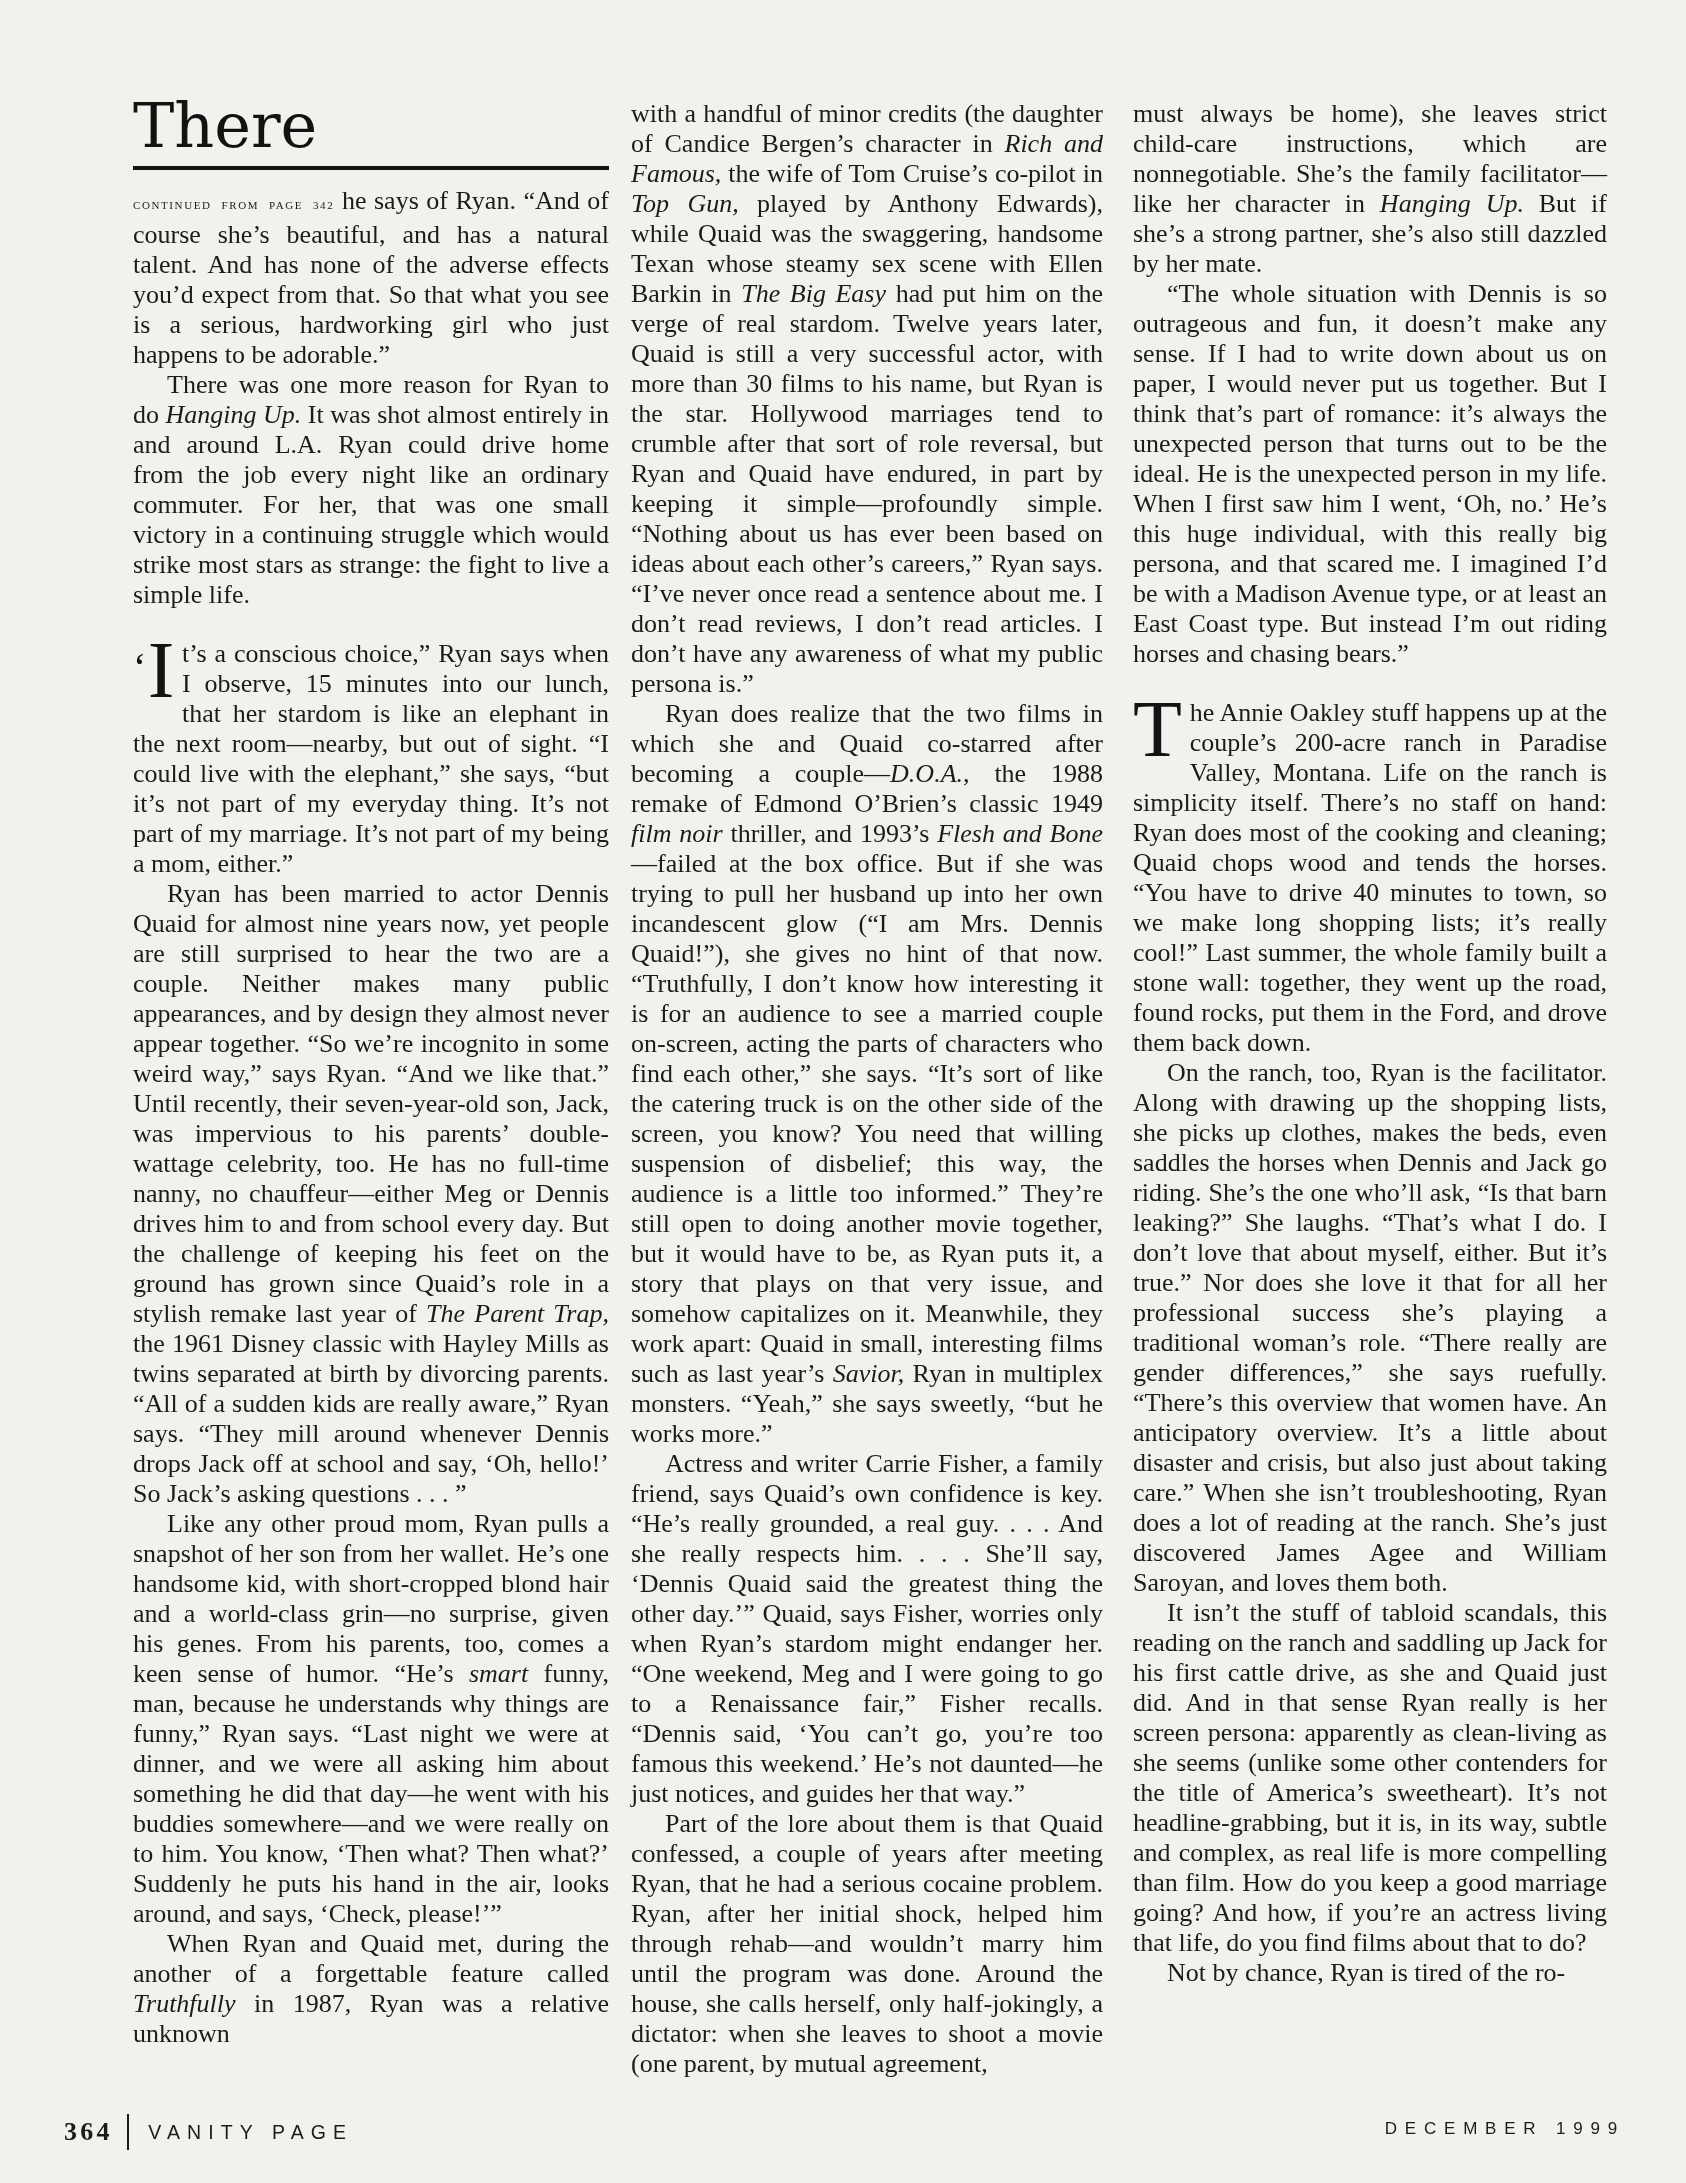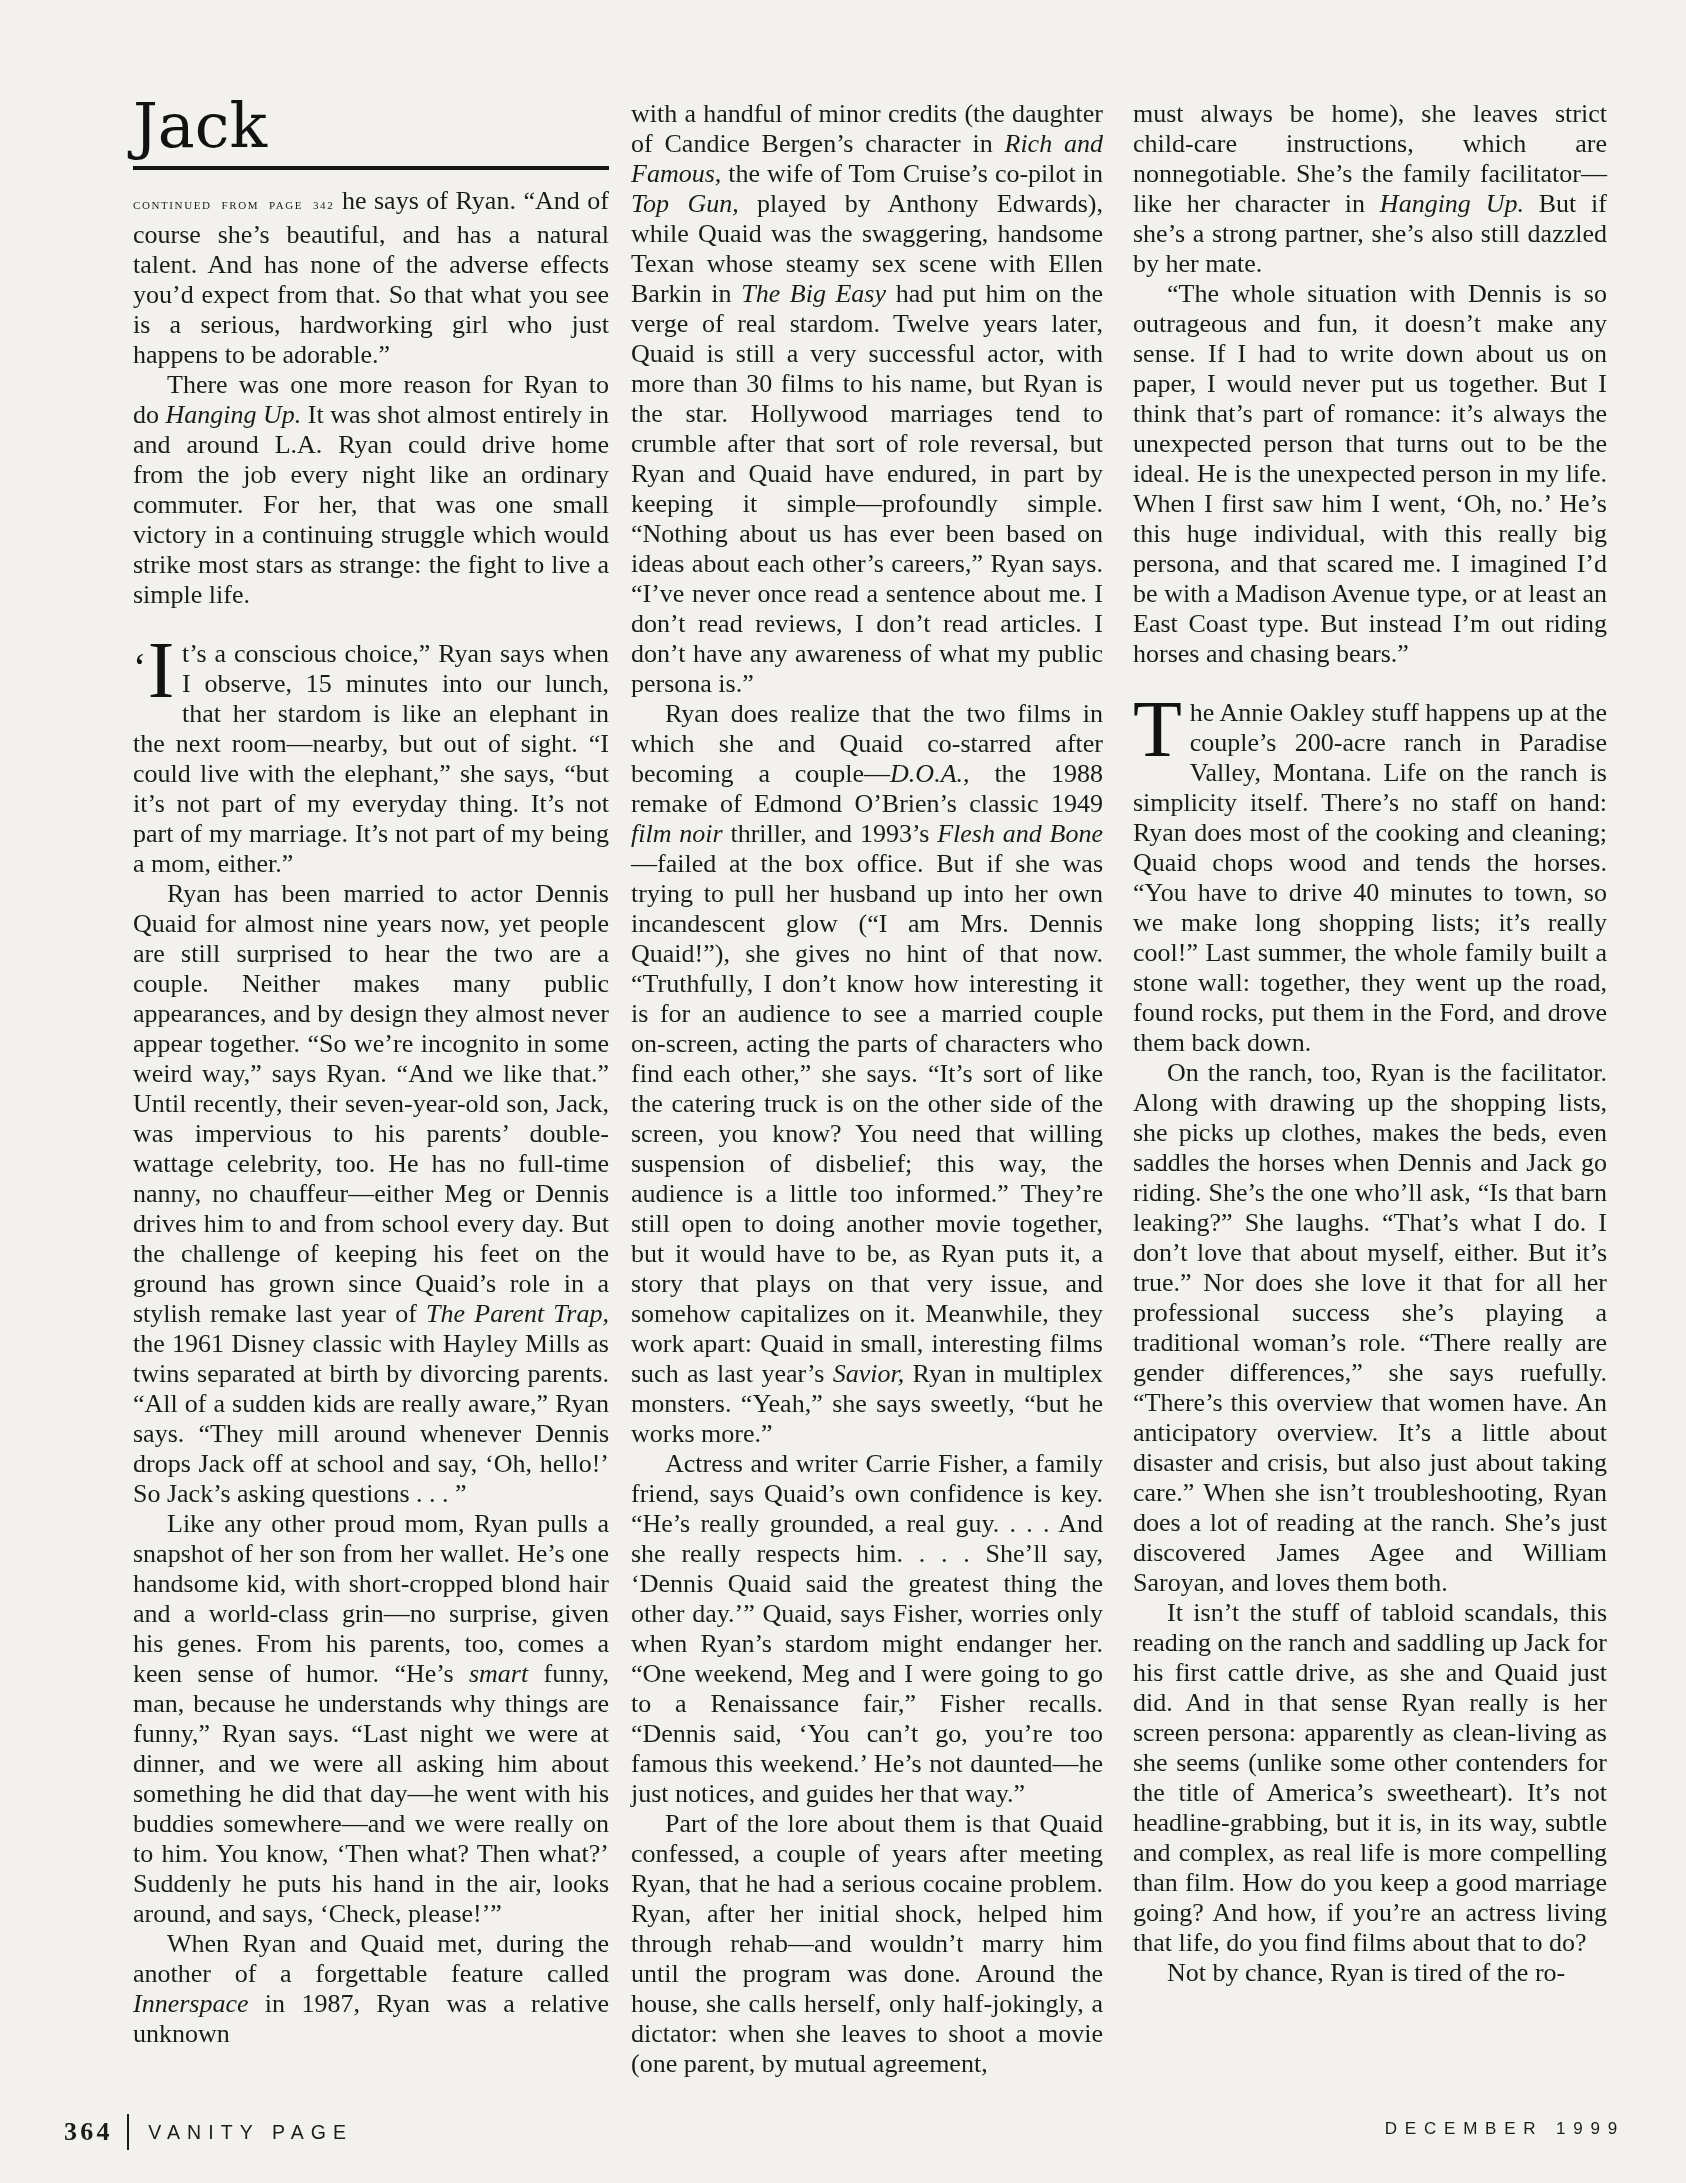--- a/index.html
+++ b/index.html
@@ -40,30 +40,30 @@
   .folio-right{
     position:absolute;right:62px;top:5.2px;white-space:nowrap;
     font-family:"Liberation Sans",sans-serif;font-size:17px;letter-spacing:7.8px;
   }
 </style>
 </head>
 <body>
 
 <div class="page" style="background: rgb(242, 241, 237); color: rgb(27, 27, 27);">
 
-  <h1 class="title">Jack</h1>
+  <h1 class="title">There</h1>
   <div class="rule"></div>
 
   <section class="col col1">
       <p class="para"><span class="kicker">CONTINUED FROM PAGE 342</span><span> he says of Ryan. “And of course she’s beautiful, and has a natural talent. And has none of the adverse effects you’d expect from that. So that what you see is a serious, hardworking girl who just happens to be adorable.”</span></p>
       <p class="para indent"><span>There was one more reason for Ryan to do </span><span class="i">Hanging Up.</span><span> It was shot almost entirely in and around L.A. Ryan could drive home from the job every night like an ordinary commuter. For her, that was one small victory in a continuing struggle which would strike most stars as strange: the fight to live a simple life.</span></p>
       <p class="para sgap"><span class="dropcap"><span class="dq">‘</span>I</span><span>t’s a conscious choice,” Ryan says when I observe, 15 minutes into our lunch, that her stardom is like an elephant in the next room—nearby, but out of sight. “I could live with the elephant,” she says, “but it’s not part of my everyday thing. It’s not part of my marriage. It’s not part of my being a mom, either.”</span></p>
       <p class="para indent"><span>Ryan has been married to actor Dennis Quaid for almost nine years now, yet people are still surprised to hear the two are a couple. Neither makes many public appearances, and by design they almost never appear together. “So we’re incognito in some weird way,” says Ryan. “And we like that.” Until recently, their seven-year-old son, Jack, was impervious to his parents’ double-wattage celebrity, too. He has no full-time nanny, no chauffeur—either Meg or Dennis drives him to and from school every day. But the challenge of keeping his feet on the ground has grown since Quaid’s role in a stylish remake last year of </span><span class="i">The Parent Trap,</span><span> the 1961 Disney classic with Hayley Mills as twins separated at birth by divorcing parents. “All of a sudden kids are really aware,” Ryan says. “They mill around whenever Dennis drops Jack off at school and say, ‘Oh, hello!’ So Jack’s asking questions . . . ”</span></p>
       <p class="para indent"><span>Like any other proud mom, Ryan pulls a snapshot of her son from her wallet. He’s one handsome kid, with short-cropped blond hair and a world-class grin—no surprise, given his genes. From his parents, too, comes a keen sense of humor. “He’s </span><span class="i">smart</span><span> funny, man, because he understands why things are funny,” Ryan says. “Last night we were at dinner, and we were all asking him about something he did that day—he went with his buddies somewhere—and we were really on to him. You know, ‘Then what? Then what?’ Suddenly he puts his hand in the air, looks around, and says, ‘Check, please!’”</span></p>
-      <p class="para indent"><span>When Ryan and Quaid met, during the another of a forgettable feature called </span><span class="i">Innerspace</span><span> in 1987, Ryan was a relative unknown</span></p>
+      <p class="para indent"><span>When Ryan and Quaid met, during the another of a forgettable feature called </span><span class="i">Truthfully</span><span> in 1987, Ryan was a relative unknown</span></p>
     </section>
   <section class="col col2">
       <p class="para"><span>with a handful of minor credits (the daughter of Candice Bergen’s character in </span><span class="i">Rich and Famous,</span><span> the wife of Tom Cruise’s co-pilot in </span><span class="i">Top Gun,</span><span> played by Anthony Edwards), while Quaid was the swaggering, handsome Texan whose steamy sex scene with Ellen Barkin in </span><span class="i">The Big Easy</span><span> had put him on the verge of real stardom. Twelve years later, Quaid is still a very successful actor, with more than 30 films to his name, but Ryan is the star. Hollywood marriages tend to crumble after that sort of role reversal, but Ryan and Quaid have endured, in part by keeping it simple—profoundly simple. “Nothing about us has ever been based on ideas about each other’s careers,” Ryan says. “I’ve never once read a sentence about me. I don’t read reviews, I don’t read articles. I don’t have any awareness of what my public persona is.”</span></p>
       <p class="para indent"><span>Ryan does realize that the two films in which she and Quaid co-starred after becoming a couple—</span><span class="i">D.O.A.,</span><span> the 1988 remake of Edmond O’Brien’s classic 1949 </span><span class="i">film noir</span><span> thriller, and 1993’s </span><span class="i">Flesh and Bone</span><span>—failed at the box office. But if she was trying to pull her husband up into her own incandescent glow (“I am Mrs. Dennis Quaid!”), she gives no hint of that now. “Truthfully, I don’t know how interesting it is for an audience to see a married couple on-screen, acting the parts of characters who find each other,” she says. “It’s sort of like the catering truck is on the other side of the screen, you know? You need that willing suspension of disbelief; this way, the audience is a little too informed.” They’re still open to doing another movie together, but it would have to be, as Ryan puts it, a story that plays on that very issue, and somehow capitalizes on it. Meanwhile, they work apart: Quaid in small, interesting films such as last year’s </span><span class="i">Savior,</span><span> Ryan in multiplex monsters. “Yeah,” she says sweetly, “but he works more.”</span></p>
       <p class="para indent"><span>Actress and writer Carrie Fisher, a family friend, says Quaid’s own confidence is key. “He’s really grounded, a real guy. . . . And she really respects him. . . . She’ll say, ‘Dennis Quaid said the greatest thing the other day.’” Quaid, says Fisher, worries only when Ryan’s stardom might endanger her. “One weekend, Meg and I were going to go to a Renaissance fair,” Fisher recalls. “Dennis said, ‘You can’t go, you’re too famous this weekend.’ He’s not daunted—he just notices, and guides her that way.”</span></p>
       <p class="para indent"><span>Part of the lore about them is that Quaid confessed, a couple of years after meeting Ryan, that he had a serious cocaine problem. Ryan, after her initial shock, helped him through rehab—and wouldn’t marry him until the program was done. Around the house, she calls herself, only half-jokingly, a dictator: when she leaves to shoot a movie (one parent, by mutual agreement,</span></p>
     </section>
   <section class="col col3">
       <p class="para"><span>must always be home), she leaves strict child-care instructions, which are nonnegotiable. She’s the family facilitator—like her character in </span><span class="i">Hanging Up.</span><span> But if she’s a strong partner, she’s also still dazzled by her mate.</span></p>
       <p class="para indent"><span>“The whole situation with Dennis is so outrageous and fun, it doesn’t make any sense. If I had to write down about us on paper, I would never put us together. But I think that’s part of romance: it’s always the unexpected person that turns out to be the ideal. He is the unexpected person in my life. When I first saw him I went, ‘Oh, no.’ He’s this huge individual, with this really big persona, and that scared me. I imagined I’d be with a Madison Avenue type, or at least an East Coast type. But instead I’m out riding horses and chasing bears.”</span></p>

